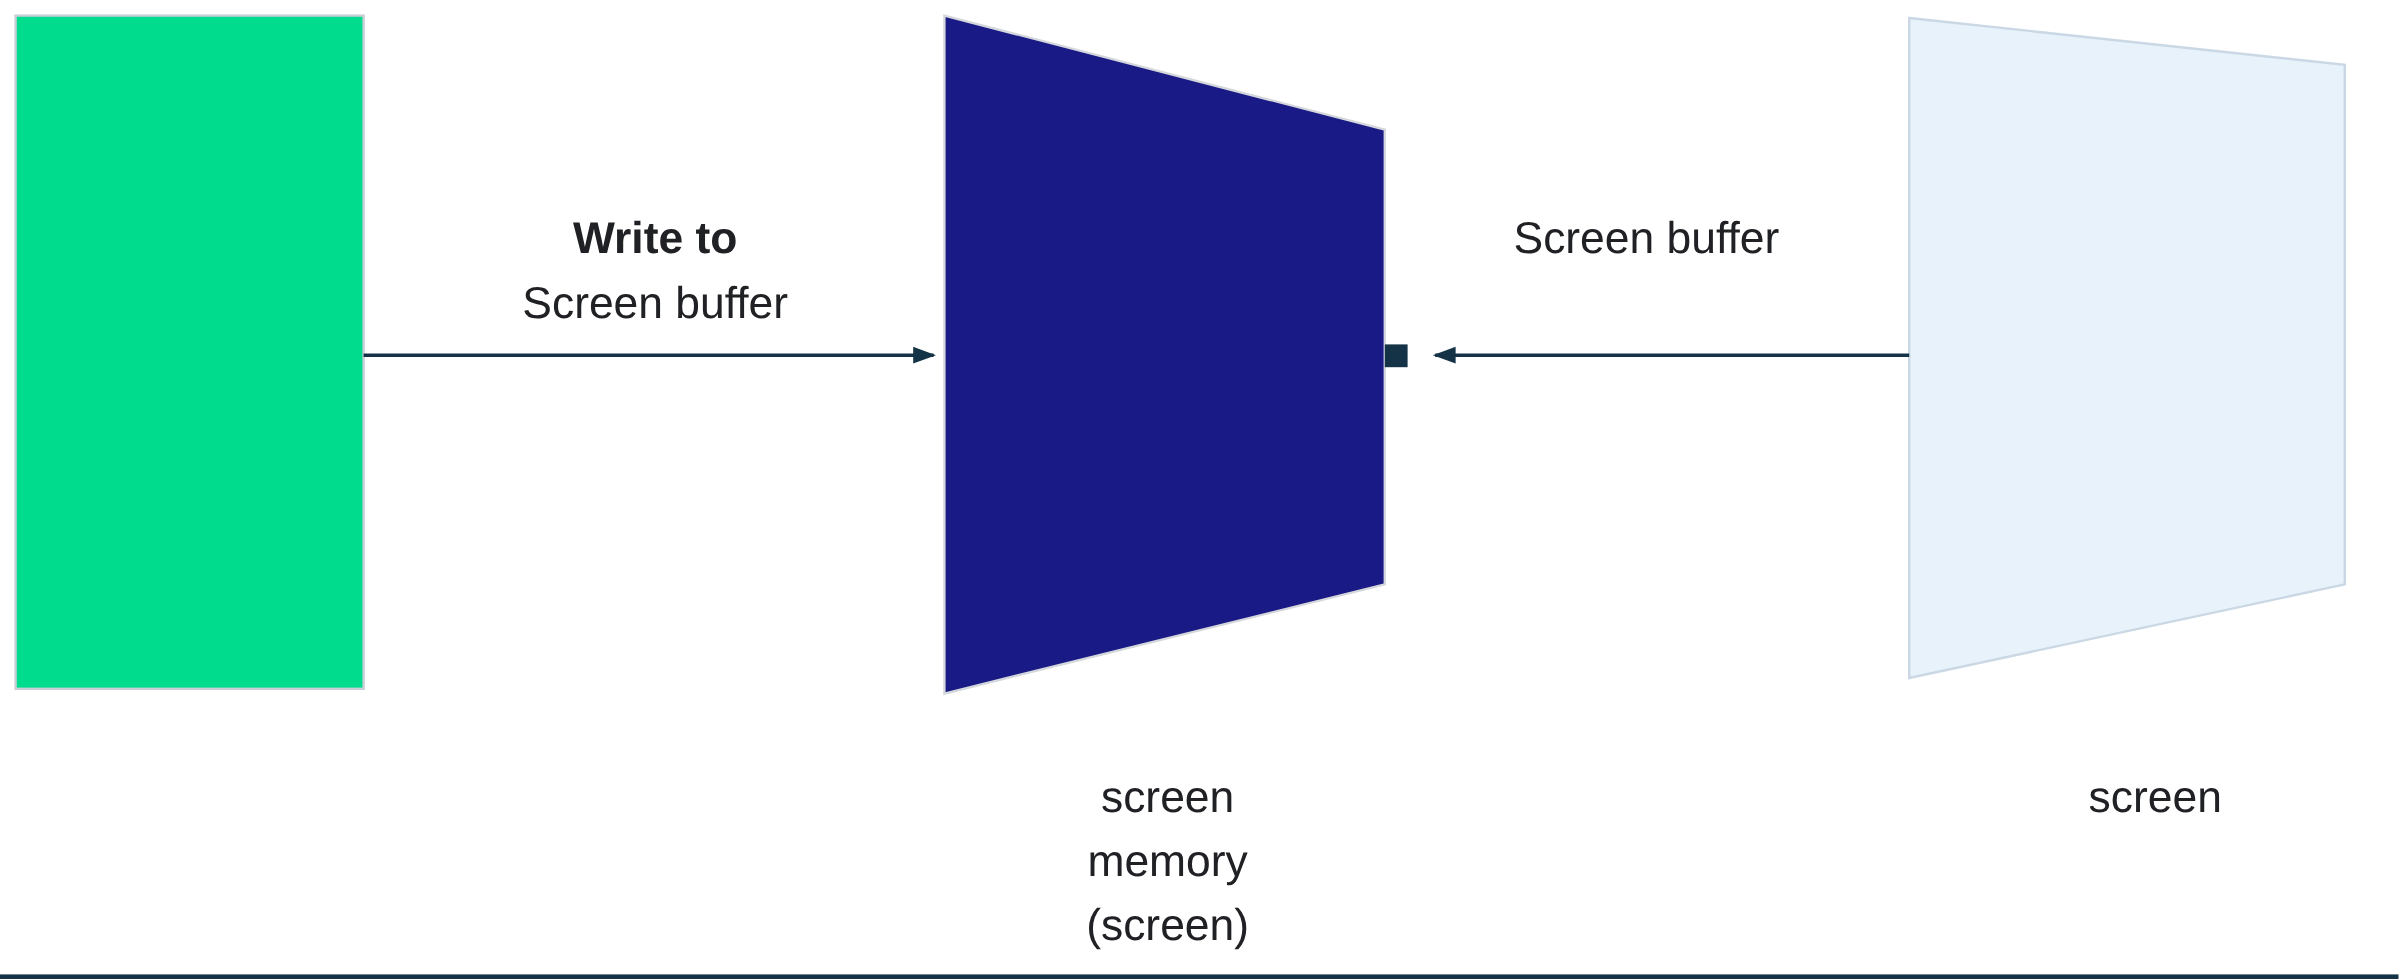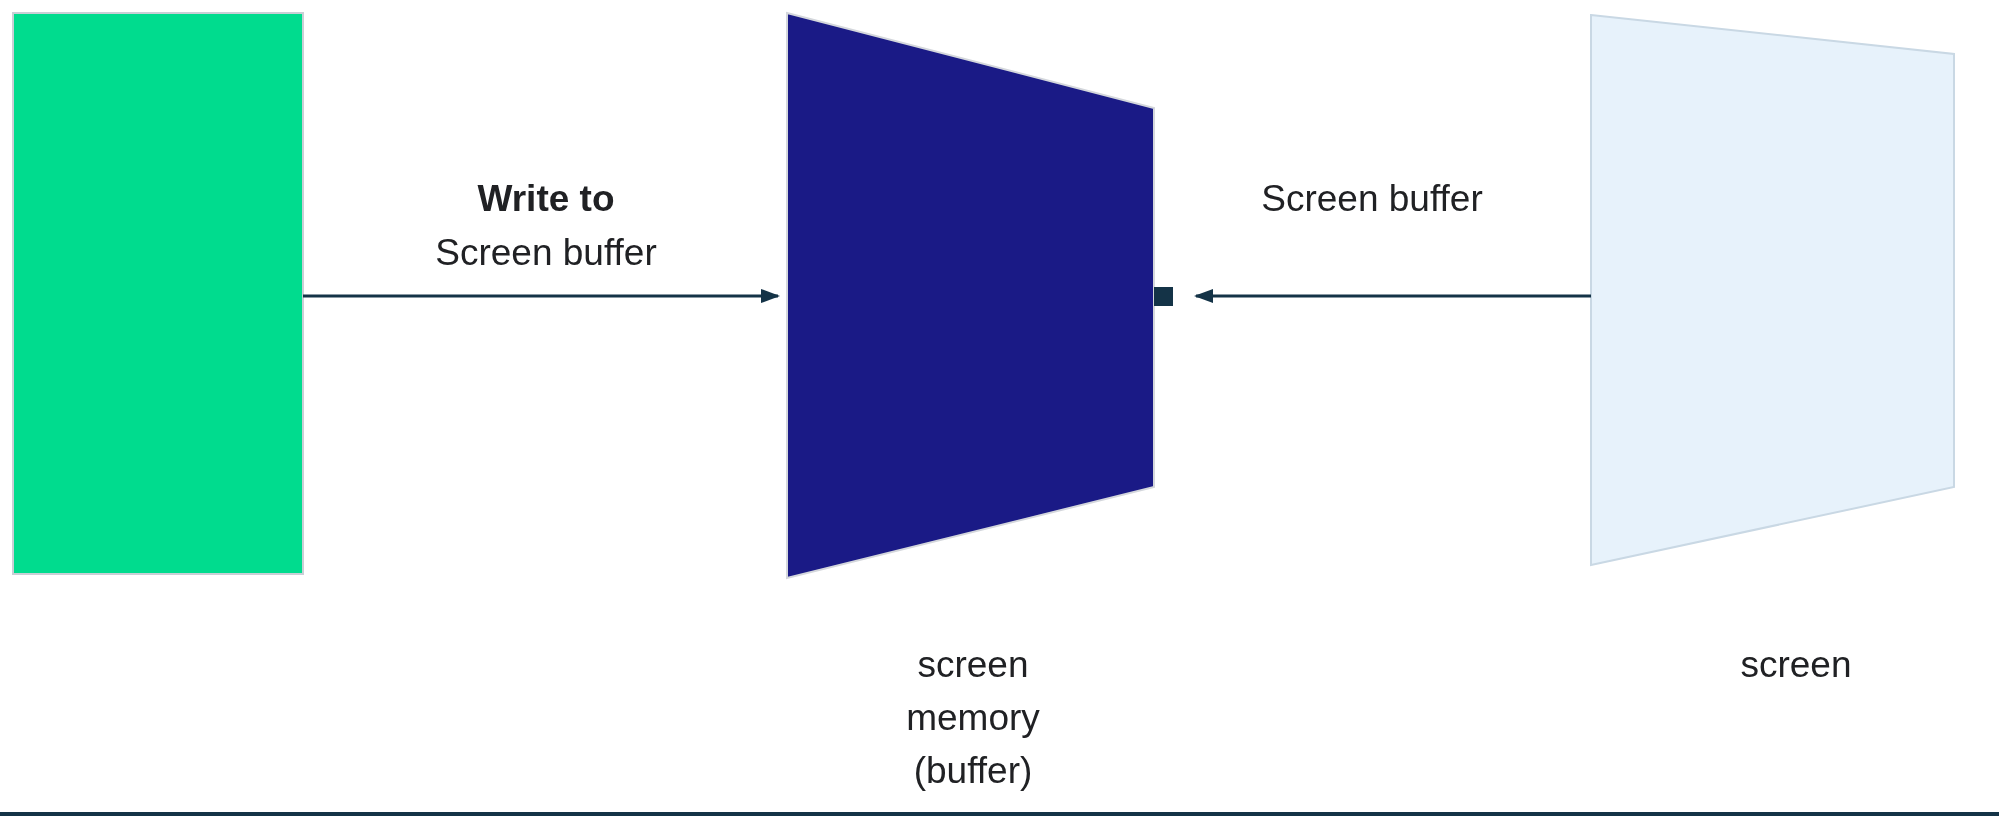--- a/index.html
+++ b/index.html
@@ -86,20 +86,20 @@
   </div>
 
   <div class="arrow-label" style="left:1192px; top:172px; width:360px;">
     <span class="subtitle">Screen buffer</span>
   </div>
 
 
   <div class="node-label" style="left:823px; top:638px; width:300px;">
     <span class="line">screen</span>
     <span class="line">memory</span>
-    <span class="line">(buffer)</span>
+    <span class="line">(screen)</span>
   </div>
 
   <div class="node-label" style="left:1696px; top:638px; width:200px;">screen</div>
 
   <div class="bottom-divider"></div>
 
 </div>
 
 </body></html>

